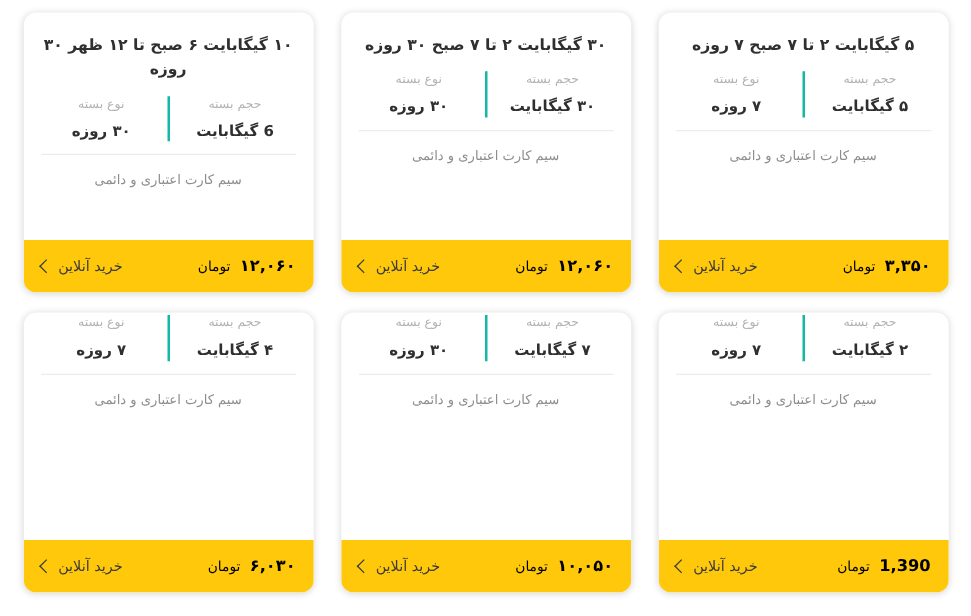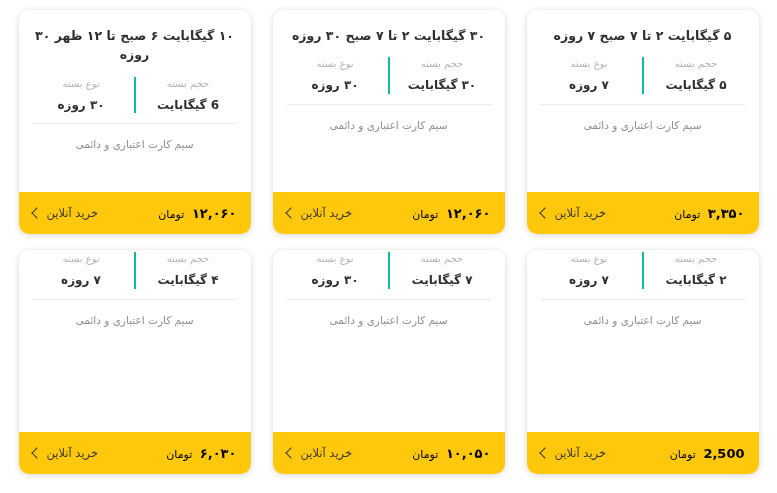--- a/index.html
+++ b/index.html
@@ -213,21 +213,21 @@
       </div>
       <div class="spec">
         <div class="spec-label">نوع بسته</div>
         <div class="spec-value">۷ روزه</div>
       </div>
     </div>
     <div class="divider"></div>
     <div class="sim-note">سیم کارت اعتباری و دائمی</div>
     <div class="buy-bar">
       <div class="price">
-        <span>2,500</span>
+        <span>1,390</span>
         <span class="unit">تومان</span>
       </div>
       <div class="buy-link">
         <span>خرید آنلاین</span>
         <span class="chev"></span>
       </div>
     </div>
   </div>
 
   <div class="card">

